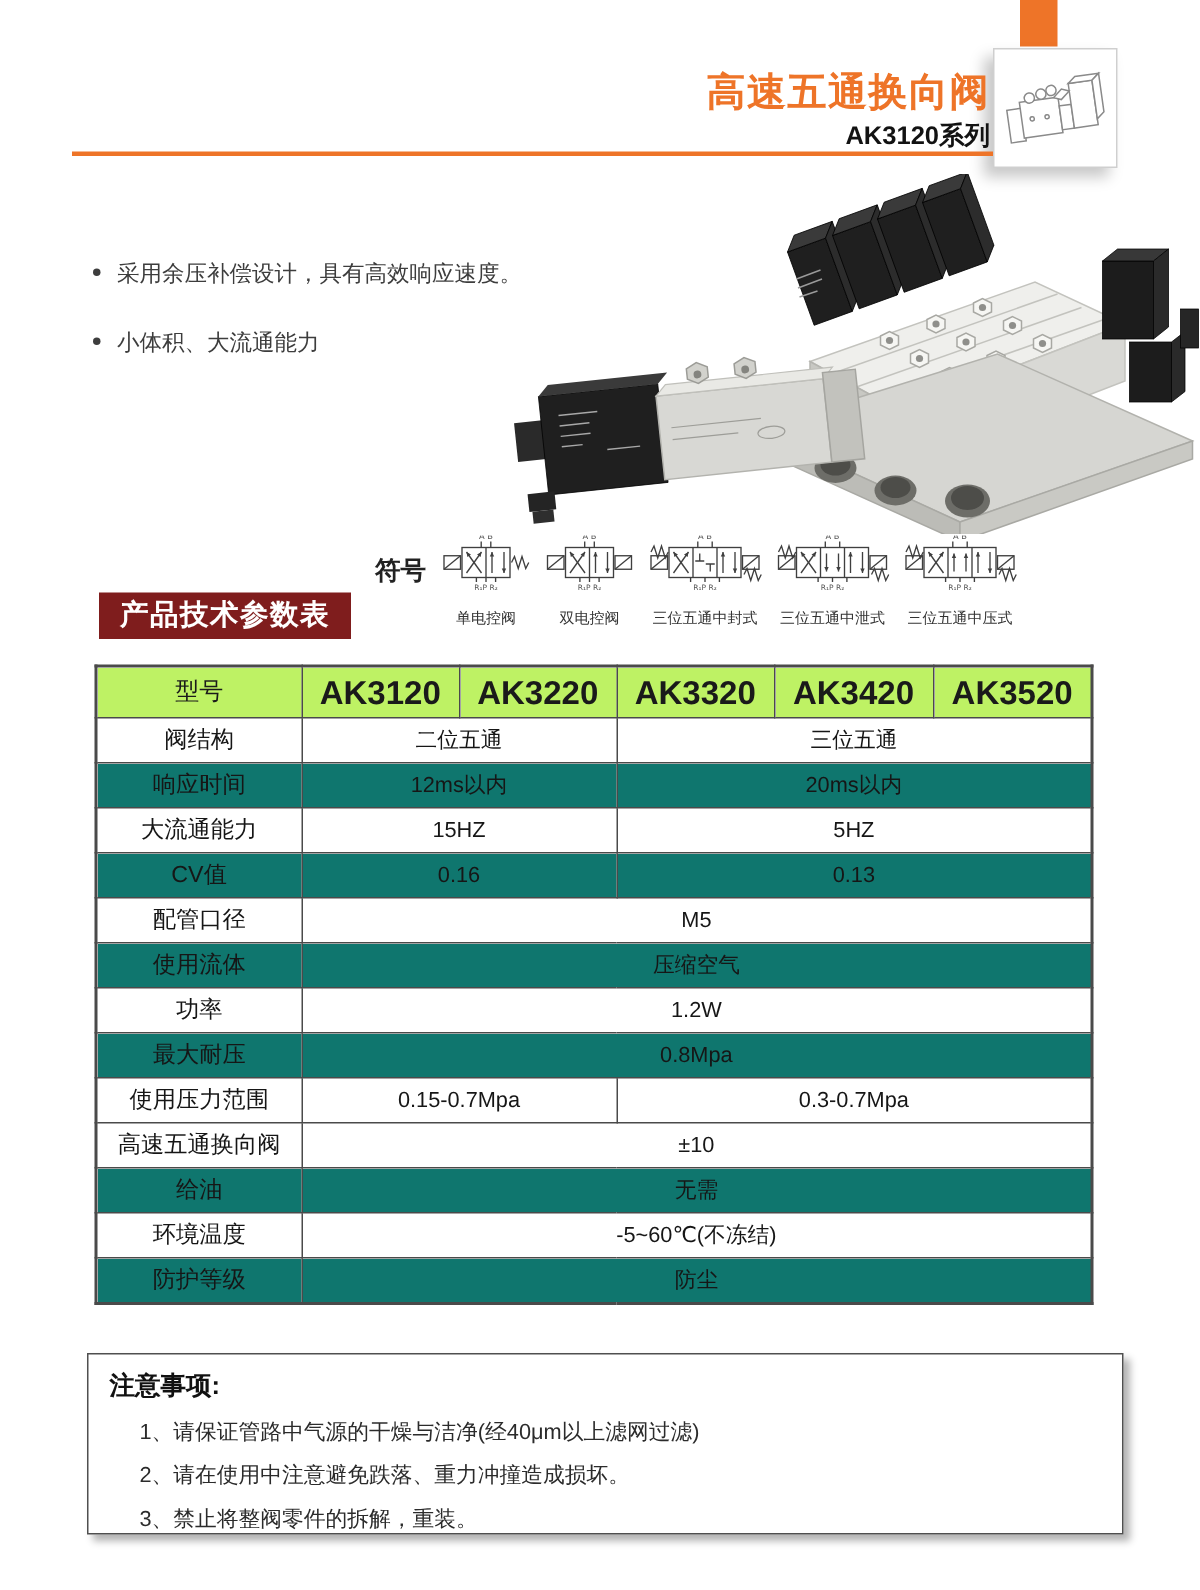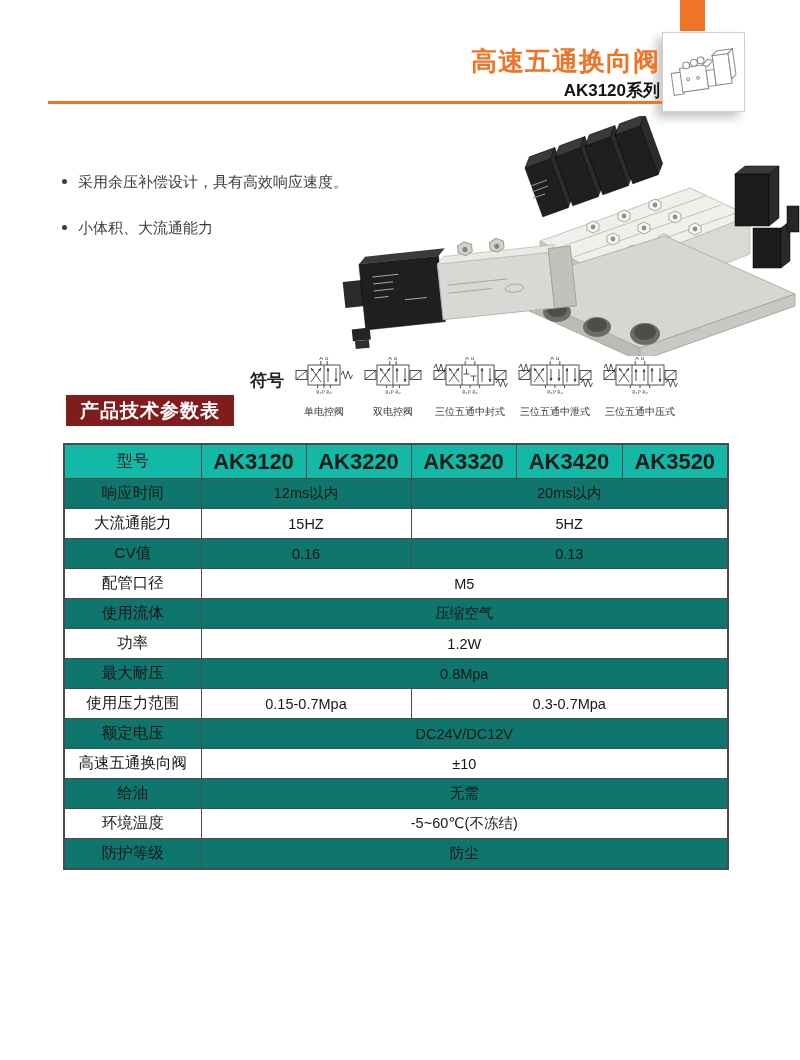--- a/index.html
+++ b/index.html
@@ -32,21 +32,21 @@
 
   
   .badge{position:absolute;left:66px;top:395px;height:31px;line-height:31px;background:#7f1d1d;
          color:#fff;font-size:19px;font-weight:700;padding:0 14px;letter-spacing:1px;}
 
   
   .spec-wrap{position:absolute;left:63px;top:443px;}
   table.spec{border-collapse:collapse;table-layout:fixed;width:664px;border:2px solid #4a4a4a;}
   table.spec th,table.spec td{border:1.5px solid #4a4a4a;text-align:center;vertical-align:middle;
          overflow:hidden;white-space:nowrap;}
-  table.spec th{height:31px;background:#14b8a6;font-size:16px;font-weight:400;}
+  table.spec th{height:31px;background:#bef264;font-size:16px;font-weight:400;}
   table.spec th.model{font-weight:700;font-size:22px;}
   table.spec td{height:27px;font-size:14.5px;color:#161616;}
   table.spec td.rlabel{font-size:15.5px;}
   table.spec tr.shade td{background:#0f766e;}
 
   
   .notes{position:absolute;left:58px;top:902px;width:691px;height:121px;border:1.5px solid #4f4f4f;
          background:#fff;box-shadow:4px 4px 5px rgba(0,0,0,.3);box-sizing:border-box;padding:9px 14px;}
   .notes-title{font-size:17px;font-weight:700;color:#111;}
   .note-line{font-size:14.5px;color:#2b2b2b;margin-top:10px;padding-left:20px;}
@@ -381,20 +381,25 @@
           <tr>
             <th class="">型号</th>
             <th class="model">AK3120</th>
             <th class="model">AK3220</th>
             <th class="model">AK3320</th>
             <th class="model">AK3420</th>
             <th class="model">AK3520</th>
           </tr>
         </thead>
       <tbody>
+          <tr>
+            <td class="rlabel">阀结构</td>
+            <td colspan="2">二位五通</td>
+            <td colspan="3">三位五通</td>
+          </tr>
           <tr class="shade">
             <td class="rlabel">响应时间</td>
             <td colspan="2">12ms以内</td>
             <td colspan="3">20ms以内</td>
           </tr>
           <tr>
             <td class="rlabel">大流通能力</td>
             <td colspan="2">15HZ</td>
             <td colspan="3">5HZ</td>
           </tr>
@@ -417,38 +422,42 @@
           </tr>
           <tr class="shade">
             <td class="rlabel">最大耐压</td>
             <td colspan="5">0.8Mpa</td>
           </tr>
           <tr>
             <td class="rlabel">使用压力范围</td>
             <td colspan="2">0.15-0.7Mpa</td>
             <td colspan="3">0.3-0.7Mpa</td>
           </tr>
-          <tr class="shade">
-            <td class="rlabel">额定电压</td>
-            <td colspan="5">DC24V/DC12V</td>
-          </tr>
           <tr>
             <td class="rlabel">高速五通换向阀</td>
             <td colspan="5">±10</td>
           </tr>
           <tr class="shade">
             <td class="rlabel">给油</td>
             <td colspan="5">无需</td>
           </tr>
           <tr>
             <td class="rlabel">环境温度</td>
             <td colspan="5">-5~60℃(不冻结)</td>
           </tr>
           <tr class="shade">
             <td class="rlabel">防护等级</td>
             <td colspan="5">防尘</td>
           </tr>
         </tbody>
     </table>
   </div>
 
+  <div class="notes">
+    <div class="notes-title">注意事项:</div>
+    <div id="note-items">
+        <div class="note-line">1、请保证管路中气源的干燥与洁净(经40μm以上滤网过滤)</div>
+        <div class="note-line">2、请在使用中注意避免跌落、重力冲撞造成损坏。</div>
+        <div class="note-line">3、禁止将整阀零件的拆解，重装。</div>
+      </div>
+  </div>
 
 </div>
 
 </body></html>

